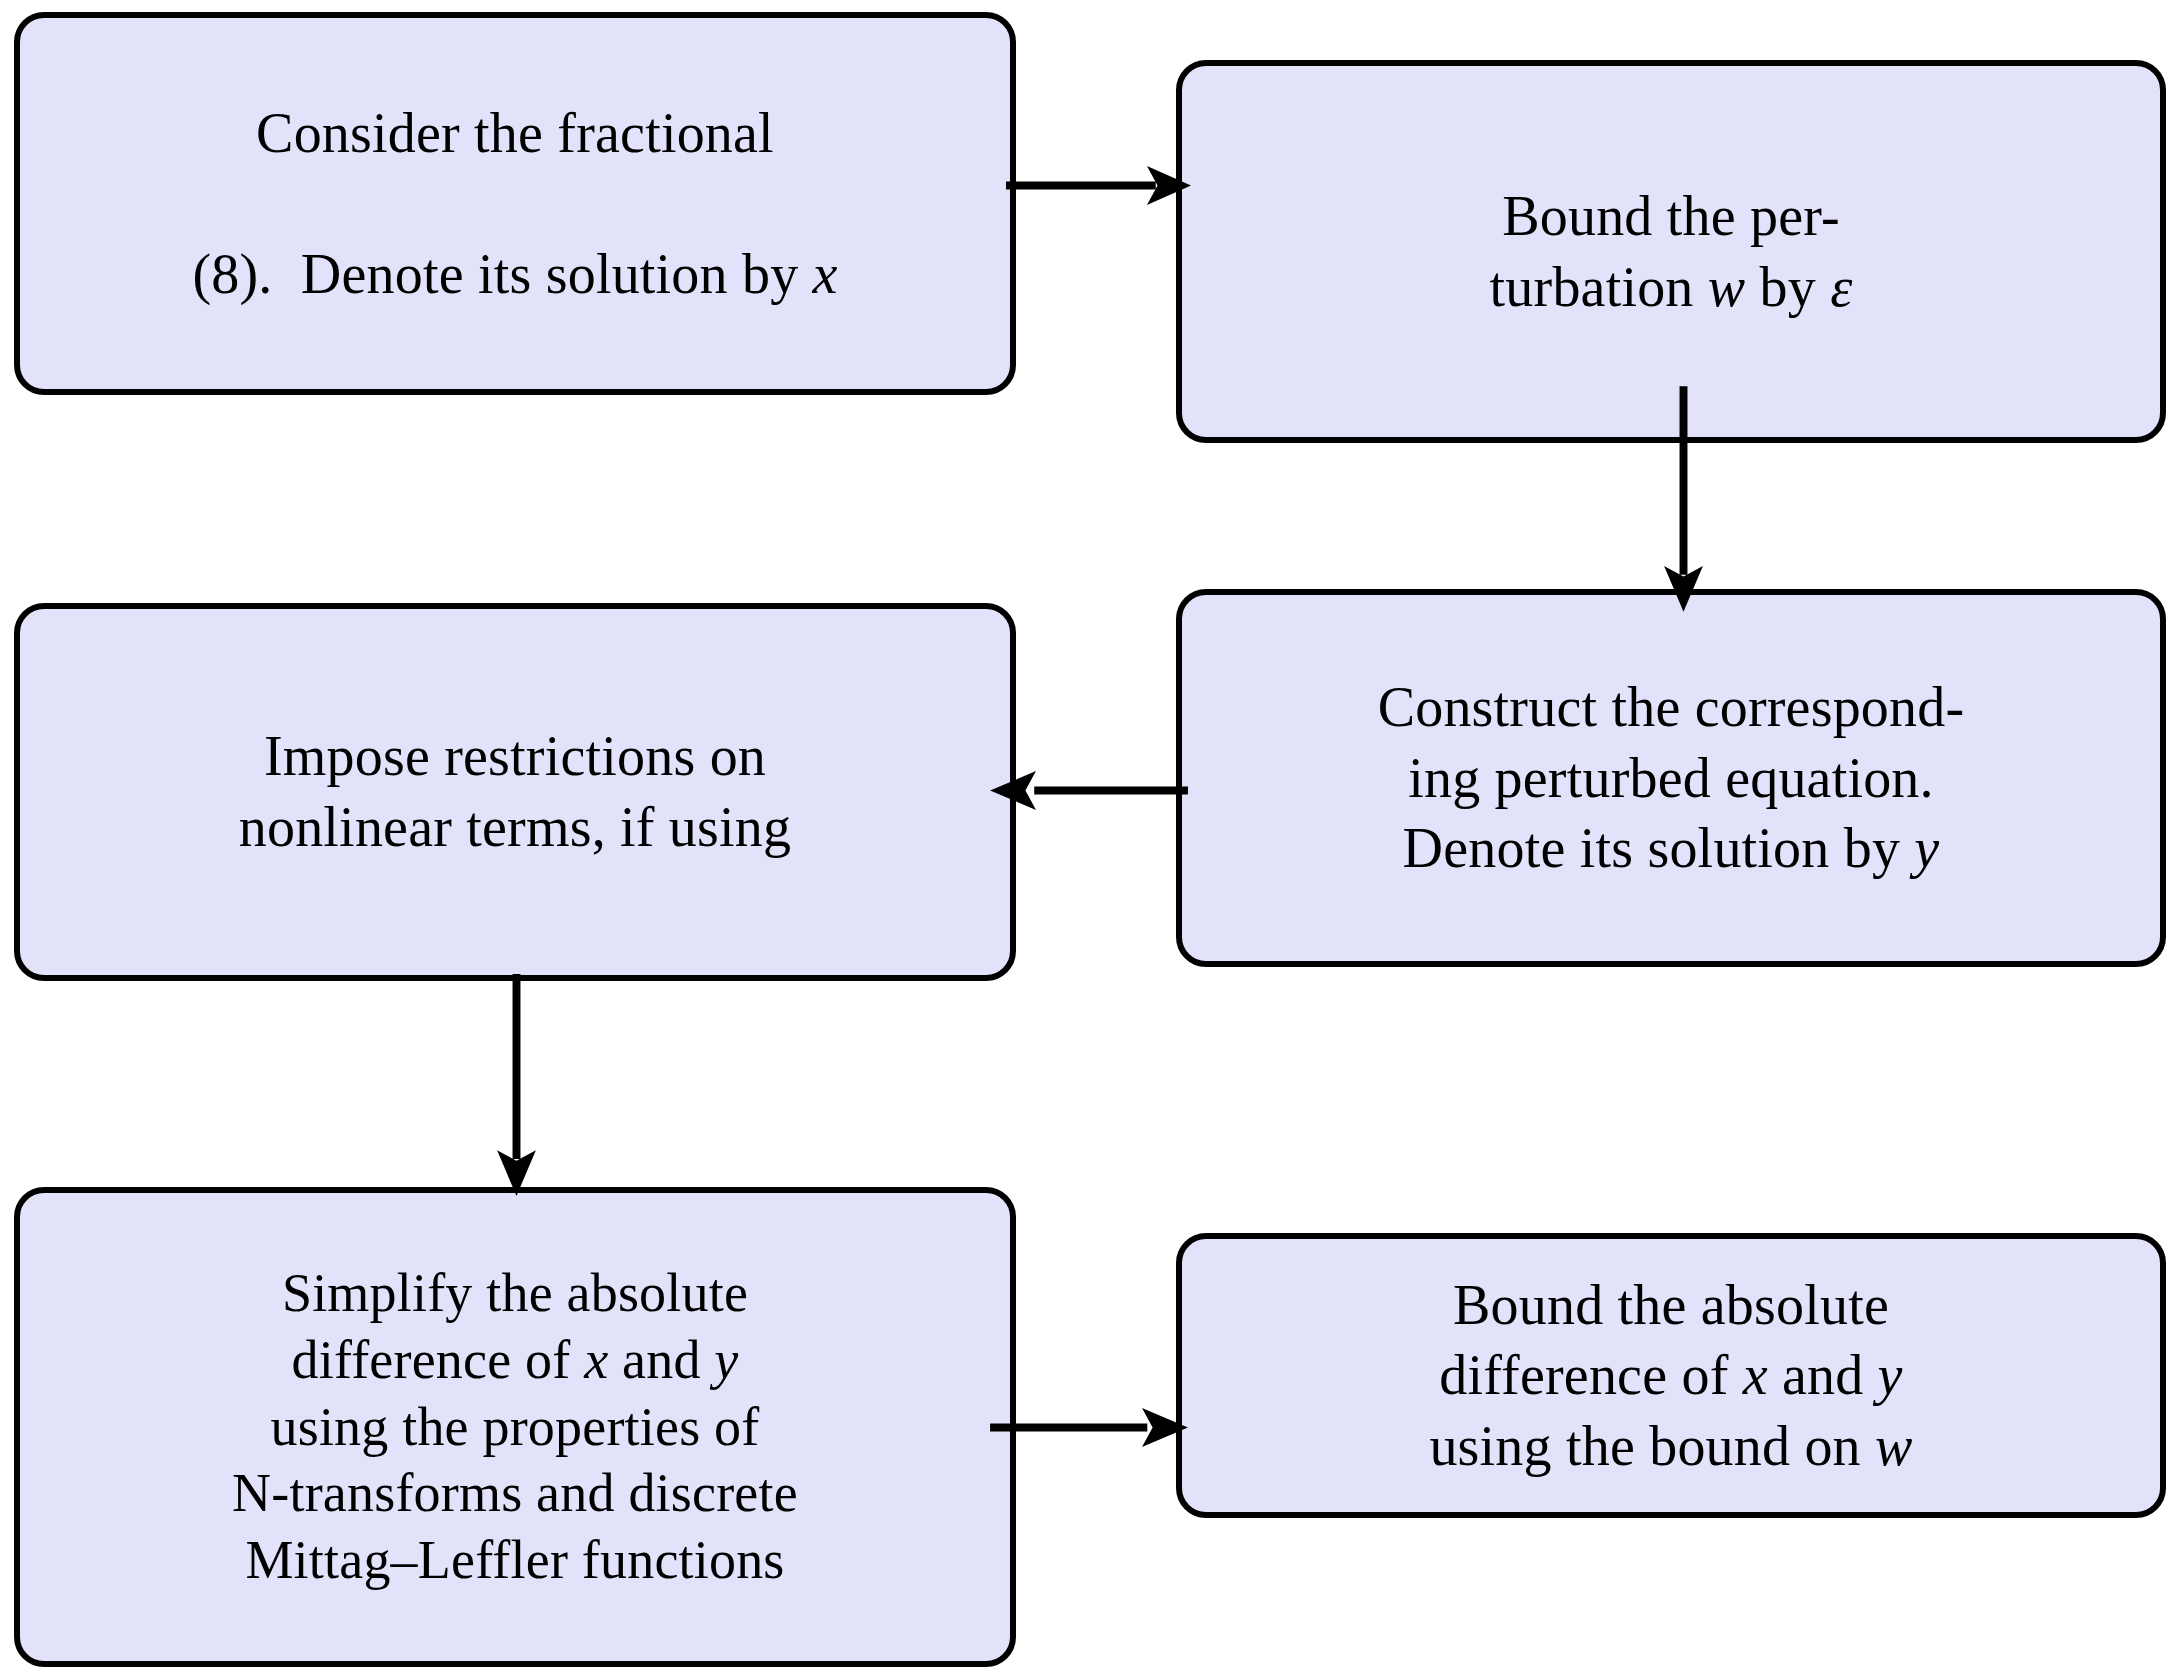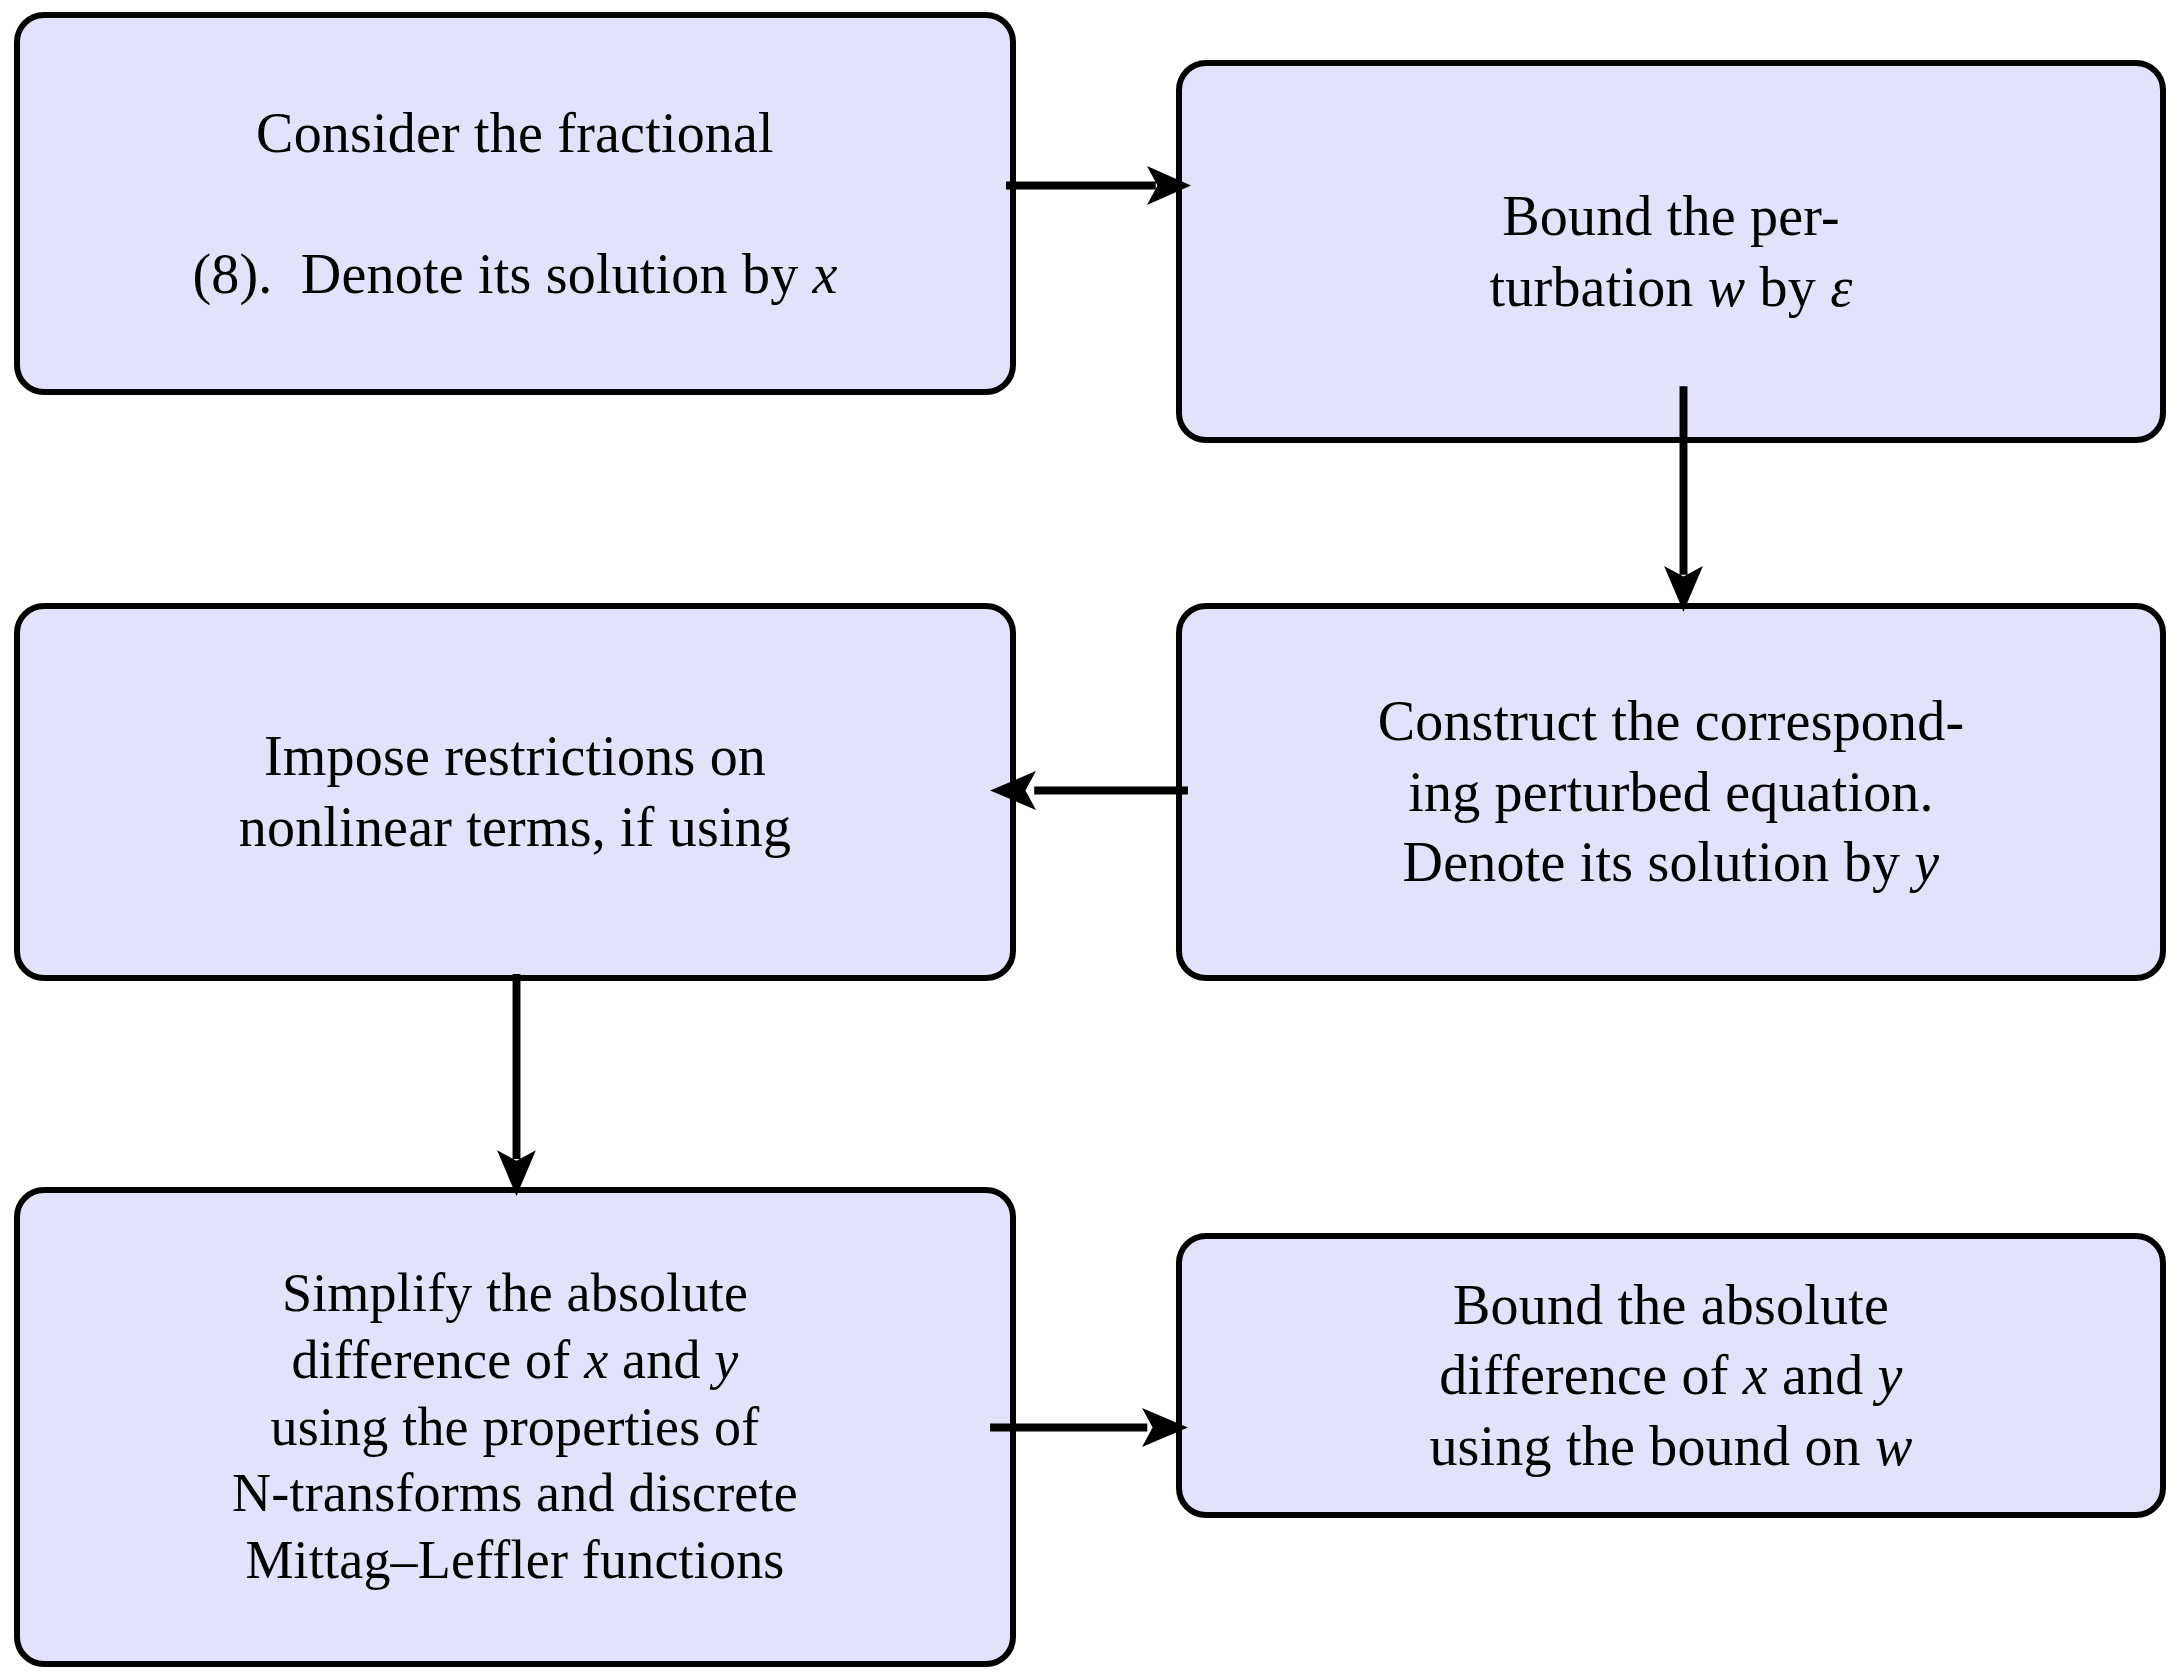--- a/index.html
+++ b/index.html
@@ -42,21 +42,21 @@
 
   .node-text .mathvar {
     font-style: italic;
     font-family: "Liberation Serif", "DejaVu Serif", serif;
   }
 
   
   #node-consider      { left: 14px;   top: 12.4px;   width: 1002px; height: 383px; }
   #node-bound-pert    { left: 1176px; top: 12.4px;   width: 990px; height: 383px; margin-top: 48px; }
   #node-impose        { left: 14px;   top: 603px;  width: 1002px; height: 378px; align-items: center; }
-  #node-construct     { left: 1176px; top: 603px;  width: 990px; height: 378px; }
+  #node-construct     { left: 1176px; top: 589px;  width: 990px; height: 378px; }
   #node-simplify      { left: 14px;   top: 1187px; width: 1002px; height: 480px; }
   #node-bound-abs     { left: 1176px; top: 1233px; width: 990px; height: 285px; }
 
   #node-simplify .node-text { font-size: 54px; line-height: 1.24; }
 
   
   .edge {
     position: absolute;
     overflow: visible;
     pointer-events: none;

